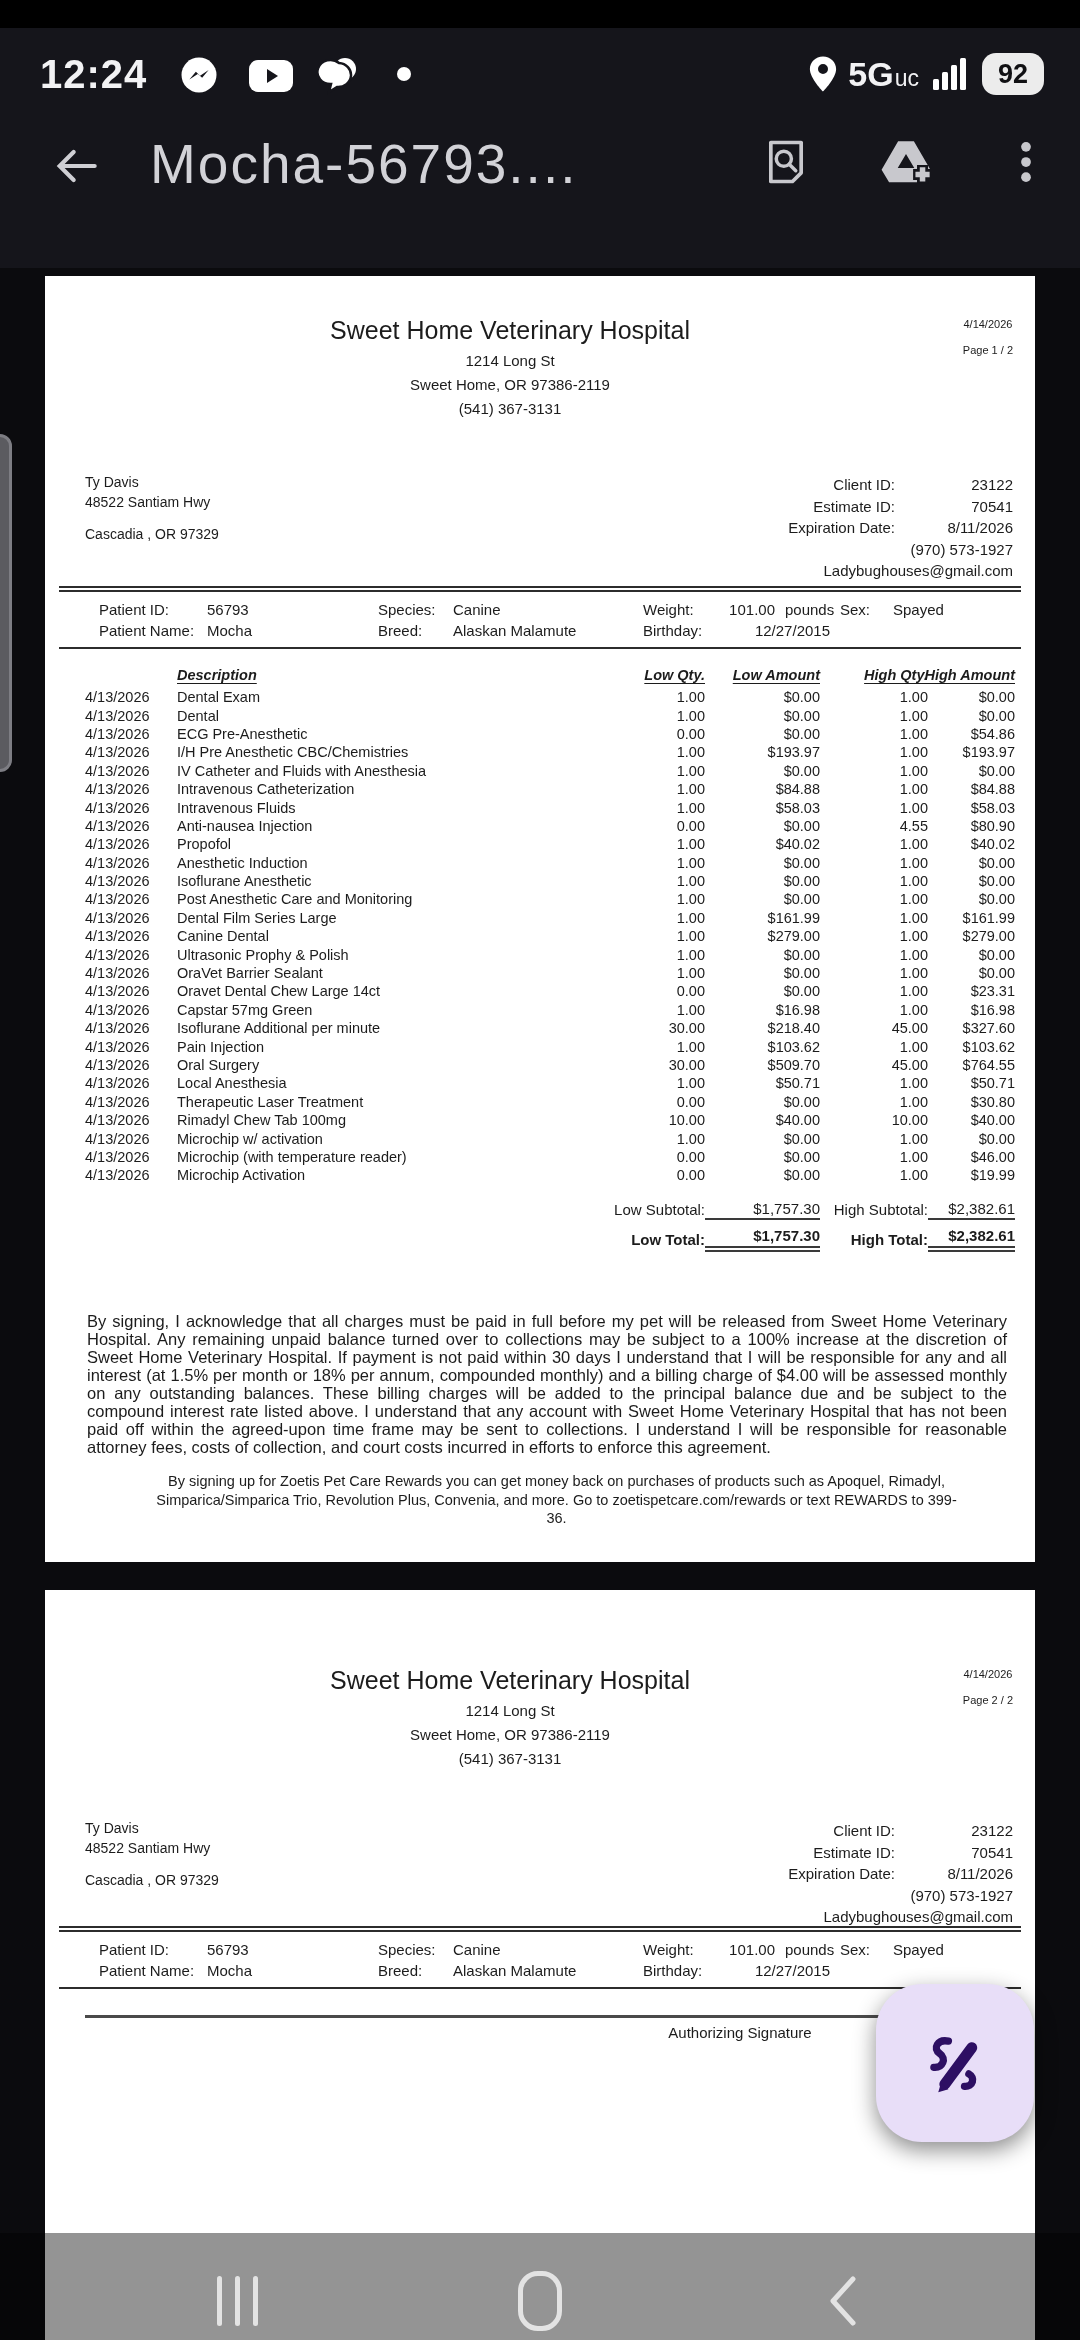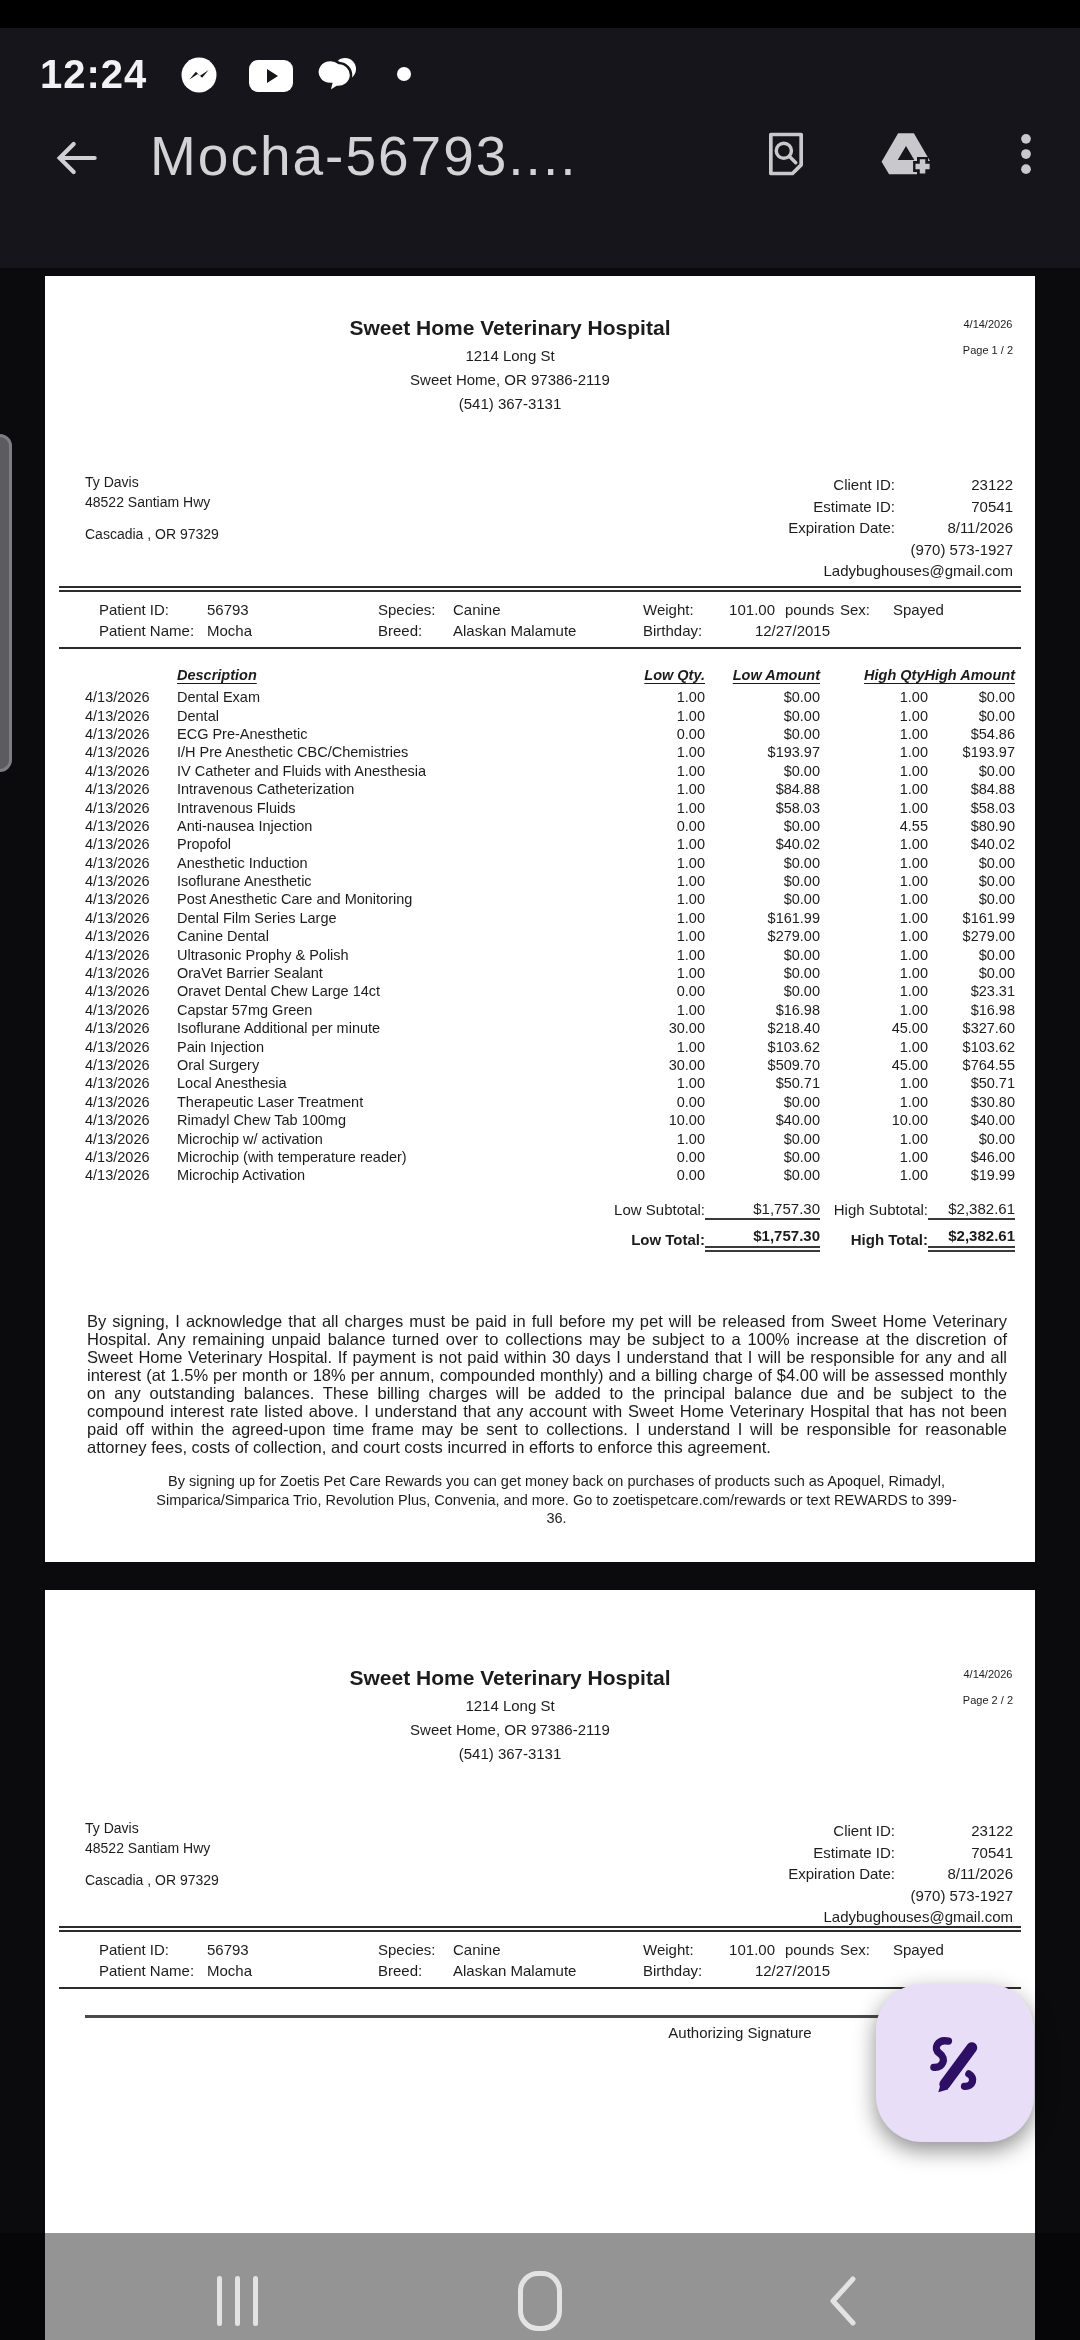--- a/index.html
+++ b/index.html
@@ -15,39 +15,39 @@
   .sb-right{position:absolute;right:36px;top:0;height:92px;display:flex;align-items:center;gap:10px;}
   .pin-ic{width:30px;height:38px;}
   .net{font-size:34px;font-weight:700;letter-spacing:0;}
   .netsub{font-size:23px;font-weight:400;margin-left:1px;}
   .bars{display:flex;align-items:flex-end;gap:3px;height:32px;margin-left:4px;}
   .bars i{display:block;width:6px;background:#fff;border-radius:1.5px;}
   .battery{width:62px;height:42px;border-radius:14px;background:#ececec;color:#101013;
            display:flex;align-items:center;justify-content:center;font-size:27px;font-weight:700;margin-left:6px;}
 
   
-  .appbar{position:absolute;left:0;top:92px;width:1048px;height:145px;}
+  .appbar{position:absolute;left:0;top:100px;width:1048px;height:145px;}
   .back-btn{position:absolute;left:48px;top:10px;width:56px;height:56px;}
   .ab-title{position:absolute;left:150px;top:4px;width:580px;font-size:55px;font-weight:400;
             color:#d2d2d7;letter-spacing:2px;white-space:nowrap;overflow:hidden;}
   .ab-ic{position:absolute;top:8px;width:52px;height:52px;}
   .ic-find{left:760px;} .ic-drive{left:880px;} .ic-more{left:1000px;}
 
   
   .scrollpill{position:absolute;left:-12px;top:406px;width:24px;height:338px;border-radius:12px;
               background:#5b5b60;border:3px solid #7d7d83;box-sizing:border-box;z-index:5;}
 
   
   .page{position:absolute;left:45px;width:990px;background:#fff;color:#1c1c1c;z-index:2;}
   .page1{top:248px;height:1286px;}
   .page2{top:1562px;height:778px;}
   .abs{position:absolute;}
 
   .doc-head-center{left:0;right:60px;text-align:center;}
-  .hosp-name{font-size:21px;font-weight:700;}
+  .hosp-name{font-size:25px;font-weight:400;}
   .hosp-line{font-size:15px;margin-top:7px;}
   .doc-head-right{right:22px;text-align:center;font-size:11px;}
   .pagelabel{margin-top:14px;}
   .page1 .doc-head-center{top:40px;} .page1 .doc-head-right{top:42px;}
   .page2 .doc-head-center{top:76px;} .page2 .doc-head-right{top:78px;}
 
   .client-left{left:40px;font-size:14px;line-height:20px;}
   .client-city{margin-top:12px;}
   .page1 .client-left{top:196px;} .page2 .client-left{top:228px;}
   .client-right{right:22px;width:330px;font-size:15px;}
@@ -122,20 +122,35 @@
       <svg width="44" height="42" viewBox="0 0 44 42">
           <circle cx="27" cy="13" r="11" fill="#fff"></circle>
           <path d="M21 7 a13 12 0 1 0 -8 21 l-2 8 8 -5 a13 12 0 0 0 2 -24 Z" fill="#fff" stroke="#15151b" stroke-width="2.5"></path>
         </svg>
     </span>
     <span class="sb-ic" style="left:396px;top:38px">
       <svg width="16" height="16" viewBox="0 0 16 16">
           <circle cx="8" cy="8" r="7" fill="#fff"></circle>
         </svg>
     </span>
+    <div class="sb-right">
+      <svg class="pin-ic" viewBox="0 0 24 30">
+          <path d="M12 1 C6 1 1.5 5.5 1.5 11 C1.5 18.5 12 29 12 29 S22.5 18.5 22.5 11 C22.5 5.5 18 1 12 1 Z M12 15 a4 4 0 1 1 0 -8 a4 4 0 0 1 0 8 Z" fill="#fff"></path>
+        </svg>
+      <span>
+        <span class="net">5G</span><span class="netsub">uc</span>
+      </span>
+      <span class="bars">
+        <i style="height:11px"></i>
+          <i style="height:18px"></i>
+          <i style="height:25px"></i>
+          <i style="height:32px"></i>
+      </span>
+      <span class="battery">92</span>
+    </div>
   </div>
 
   <div class="appbar">
     <span class="back-btn">
       <svg width="56" height="56" viewBox="0 0 48 48">
           <path d="M22 12 L10 24 L22 36 M11 24 H40" stroke="#cfcfd4" stroke-width="3.6" fill="none" stroke-linecap="round"></path>
         </svg>
     </span>
     <span class="ab-title">Mocha-56793....</span>
     <span class="ab-ic ic-find">

